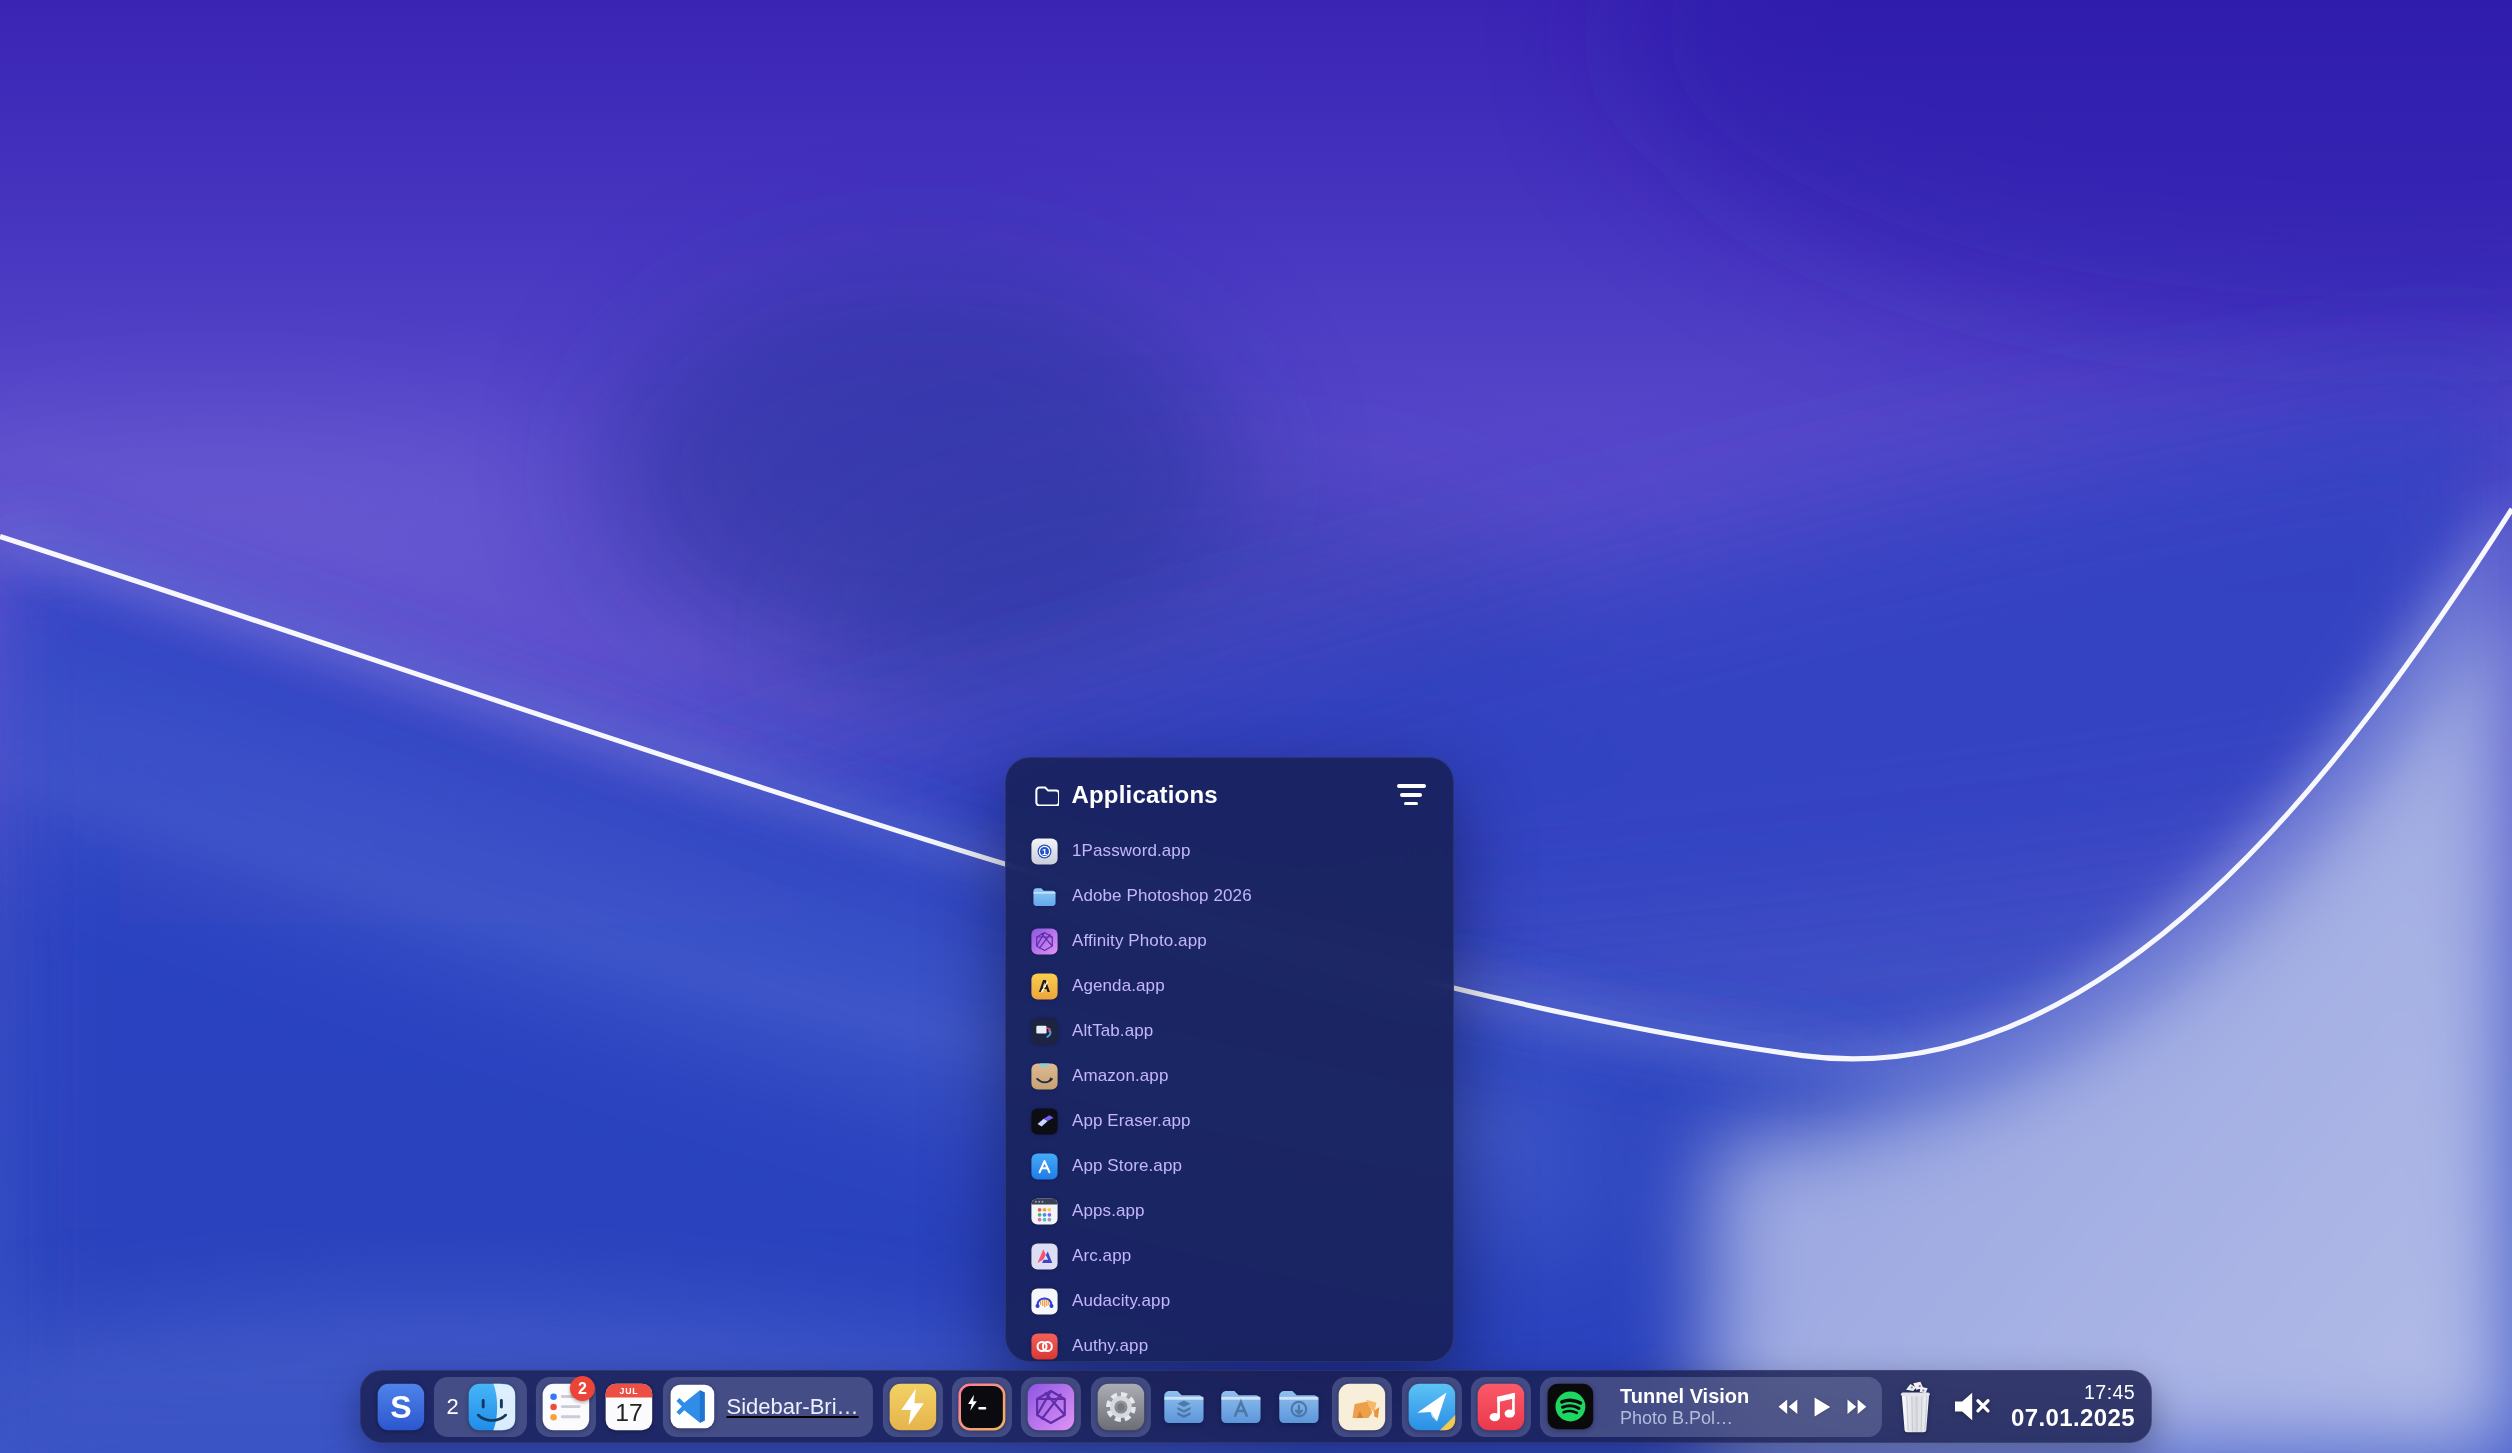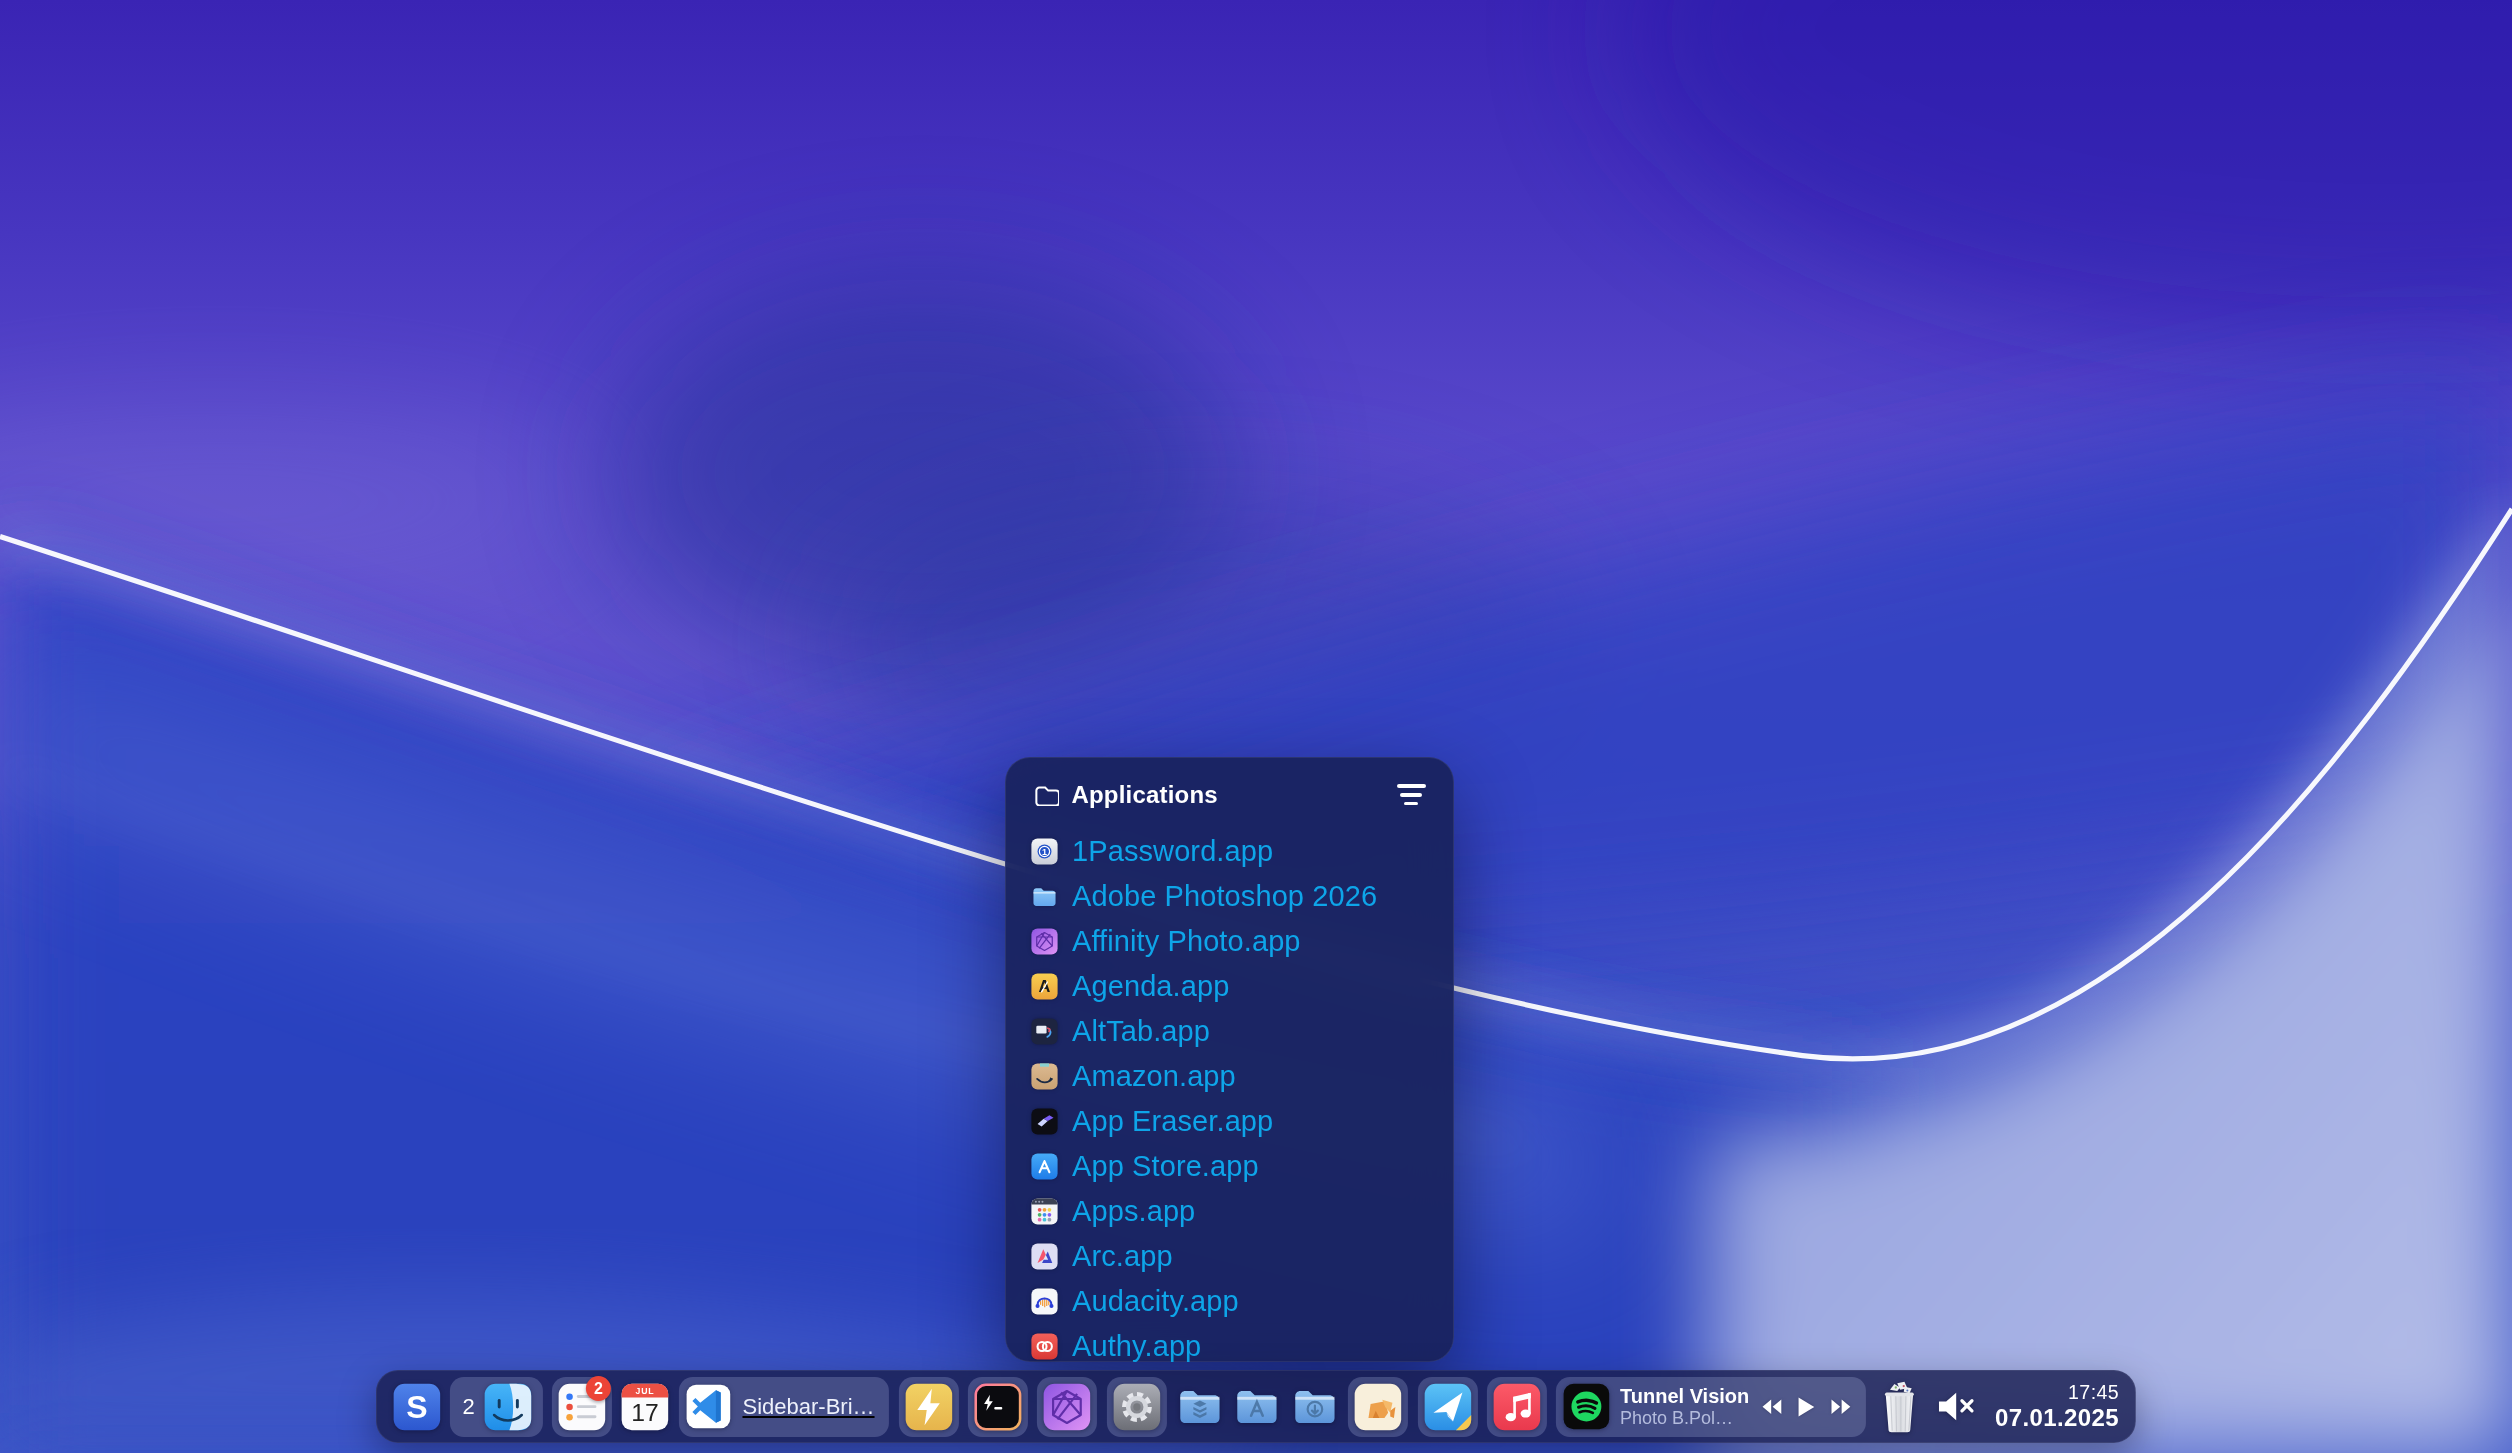--- a/index.html
+++ b/index.html
@@ -25,21 +25,21 @@
   .panel-header{display:flex;align-items:center;padding:22px 26px 10.2px 28px;}
   .panel-title{font-size:24px;font-weight:700;color:#ffffff;margin-left:12.4px;letter-spacing:0.2px;}
   .sort-icon{margin-left:auto;display:flex;flex-direction:column;align-items:center;gap:5.1px;padding:4.4px 1.5px;cursor:pointer;}
   .sort-icon i{display:block;height:3.6px;border-radius:2.2px;background:#fff;}
   .sort-icon i:nth-child(1){width:29px;}
   .sort-icon i:nth-child(2){width:22.5px;}
   .sort-icon i:nth-child(3){width:14.5px;}
   .panel-list{padding-top:8.7px;}
   .app-row{display:flex;align-items:center;height:45px;padding:0 17.4px 0 25px;}
   .app-ic{width:27px;height:27px;margin-right:14px;flex:0 0 auto;filter:drop-shadow(0 0.7px 2.2px rgba(0,0,15,.3));}
-  .app-label{font-size:29px;color:#0ea5e9;letter-spacing:0.1px;white-space:nowrap;}
+  .app-label{font-size:17px;color:#c4b5fd;letter-spacing:0.1px;white-space:nowrap;}
   
   .dock{
     position:absolute;left:50%;transform:translateX(-50%);bottom:11px;height:71px;
     display:flex;align-items:center;gap:9.4px;padding:0 16px;
     background:rgba(26,30,80,0.82);
     border:0.7px solid rgba(255,255,255,0.07);
     border-radius:22px;
     -webkit-backdrop-filter:blur(19px);backdrop-filter:blur(19px);
     box-shadow:0 13px 36px rgba(0,0,25,.35);
   }
@@ -53,21 +53,21 @@
   .pill{padding:0 14.5px 0 7.3px;text-decoration:underline;}
   .finder-cell{padding:0 10.2px 0 5.8px;}
   .finder-count{font-size:22px;font-weight:500;color:#fff;margin:0 9.4px 0 6.5px;}
   .badge{
     position:absolute;top:-0.7px;right:0.7px;width:25.4px;height:25.4px;border-radius:50%;
     background:#ec4437;color:#fff;font-size:16px;font-weight:700;
     display:flex;align-items:center;justify-content:center;
     box-shadow:0 1.5px 3.6px rgba(0,0,20,.35);
   }
   .vscode-label{font-size:22px;color:#eef1fb;margin-left:11.6px;white-space:nowrap;}
-  .player-cell{padding:0 14.5px 0 6.5px;}
+  .player-cell{padding:0 14.5px 0 6.5px;gap:16px;}
   .player-text{margin:0 11.6px 0 10.2px;min-width:125px;}
   .player-title{font-size:20px;font-weight:600;color:#fff;line-height:24px;white-space:nowrap;}
   .player-artist{font-size:18px;color:#b4bcdd;line-height:20.4px;white-space:nowrap;}
   .player-controls{display:flex;align-items:center;gap:14px;}
   .ctl{display:block;cursor:pointer;filter:drop-shadow(0 0.7px 1.5px rgba(0,0,20,.3));}
   .clock{margin-left:4.4px;text-align:right;color:#fff;cursor:default;}
   .clock-time{font-size:19.6px;font-weight:500;line-height:22.5px;letter-spacing:0.4px;}
   .clock-date{font-size:24px;font-weight:600;line-height:28px;letter-spacing:0.4px;}
   .tray-ic{display:block;filter:drop-shadow(0 1.5px 2.9px rgba(0,0,20,.35));}
 </style>

